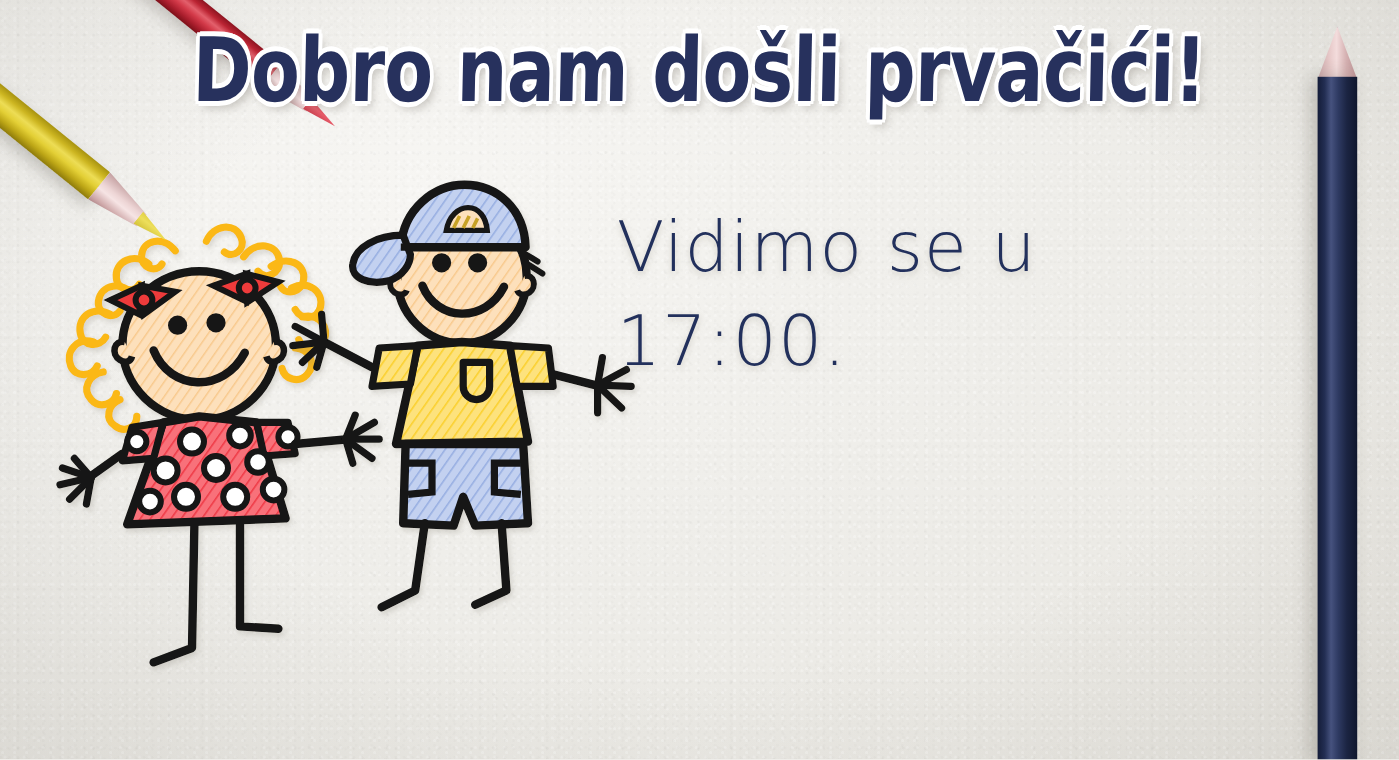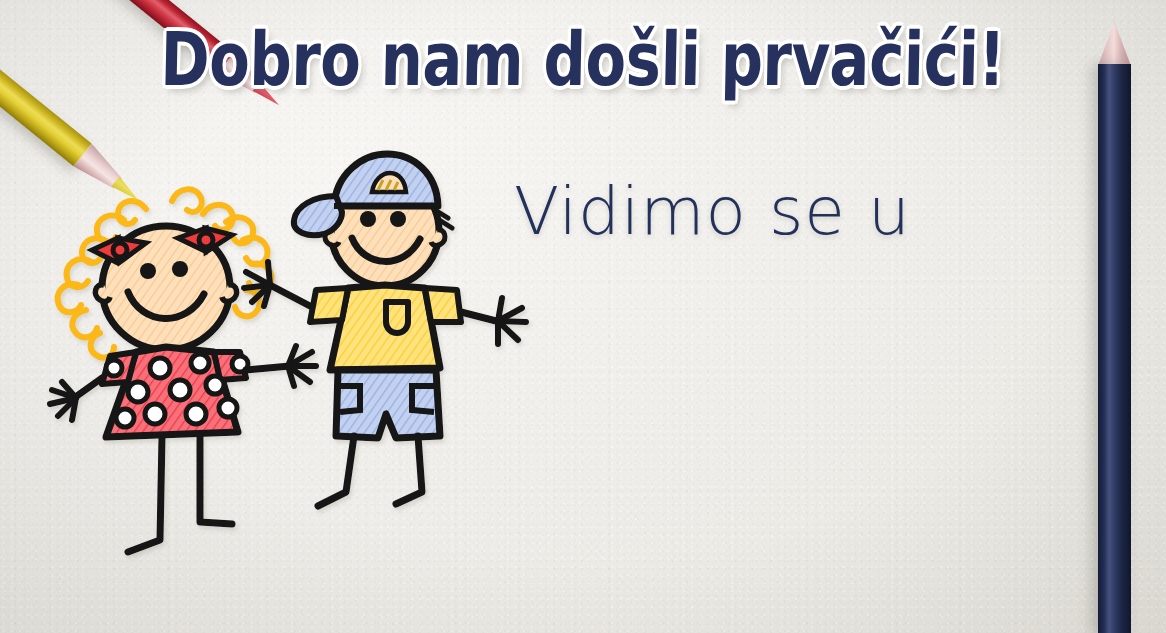--- a/index.html
+++ b/index.html
@@ -56,21 +56,21 @@
   }
 
   
   #bodycopy{
     position:absolute;left:514px;top:168px;width:545px;
     z-index:6;
   }
   #bodycopy .line{
     font-family:"DejaVu Sans", sans-serif;
     font-weight:300;
-    font-size:66px;
+    font-size:58px;
     line-height:1.34;
     color:#22305c;
     letter-spacing:1px;
     white-space:nowrap;
     text-shadow:0 2px 5px rgba(180,176,166,.55);
   }
 
   
   #art{position:absolute;left:0;top:0;width:1166px;height:633px;z-index:4;pointer-events:none;}
 
@@ -329,17 +329,18 @@
     <div class="wood"></div>
     <div class="barrel"></div>
   </div>
 
   <div id="headline">
     <span class="txt">Dobro nam došli prvačići!</span>
   </div>
 
   <div id="bodycopy">
     <div class="line">Vidimo se u</div>
+    <div class="line">17:00.</div>
   </div>
 
   <div id="grain"></div>
   <div id="vignette"></div>
 </div>
 
 </body></html>

